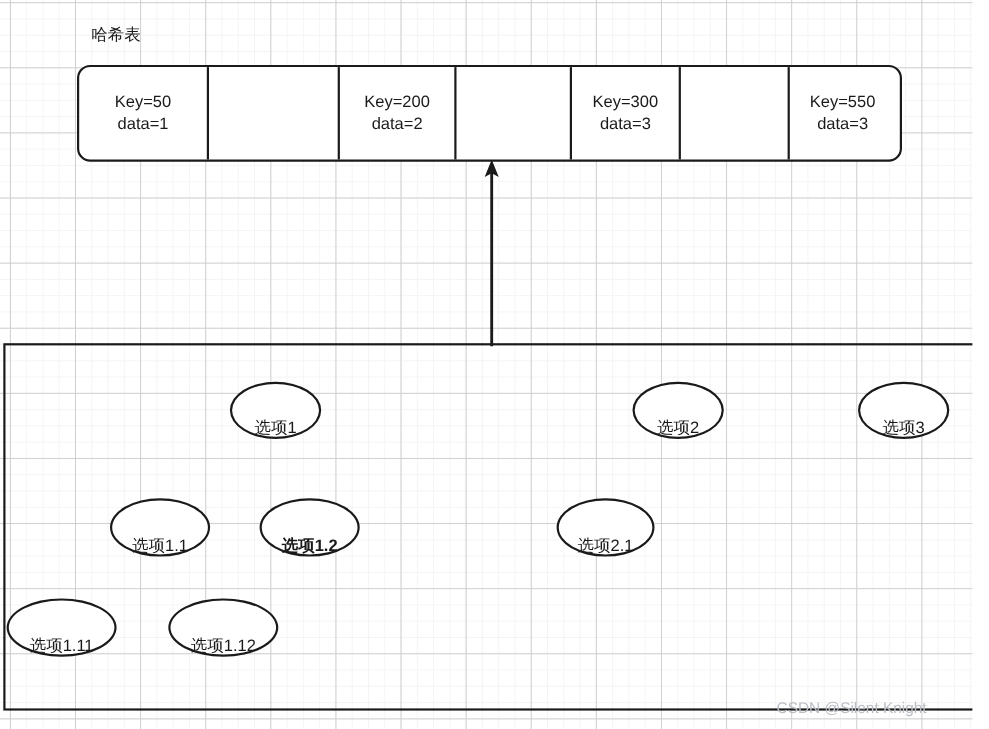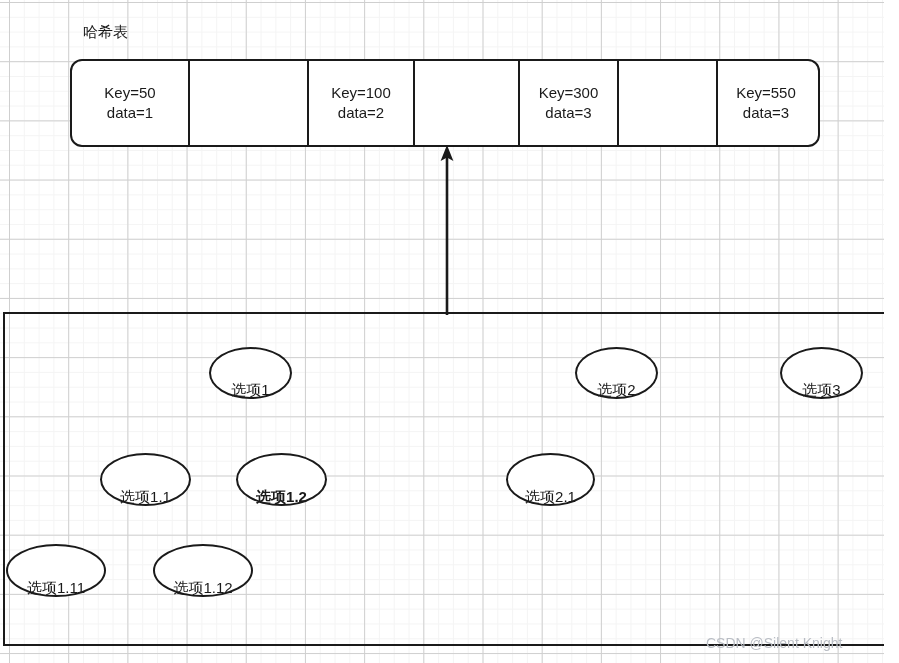--- a/index.html
+++ b/index.html
@@ -127,21 +127,21 @@
 
   <div id="hash-table">
       <div class="hash-cell" style="width: 118px;">
         <span class="cell-text">Key=50
 data=1</span>
       </div>
       <div class="hash-cell" style="width: 119px;">
         <span class="cell-text"></span>
       </div>
       <div class="hash-cell" style="width: 106px;">
-        <span class="cell-text">Key=100
+        <span class="cell-text">Key=200
 data=2</span>
       </div>
       <div class="hash-cell" style="width: 105px;">
         <span class="cell-text"></span>
       </div>
       <div class="hash-cell" style="width: 99px;">
         <span class="cell-text">Key=300
 data=3</span>
       </div>
       <div class="hash-cell" style="width: 99px;">

